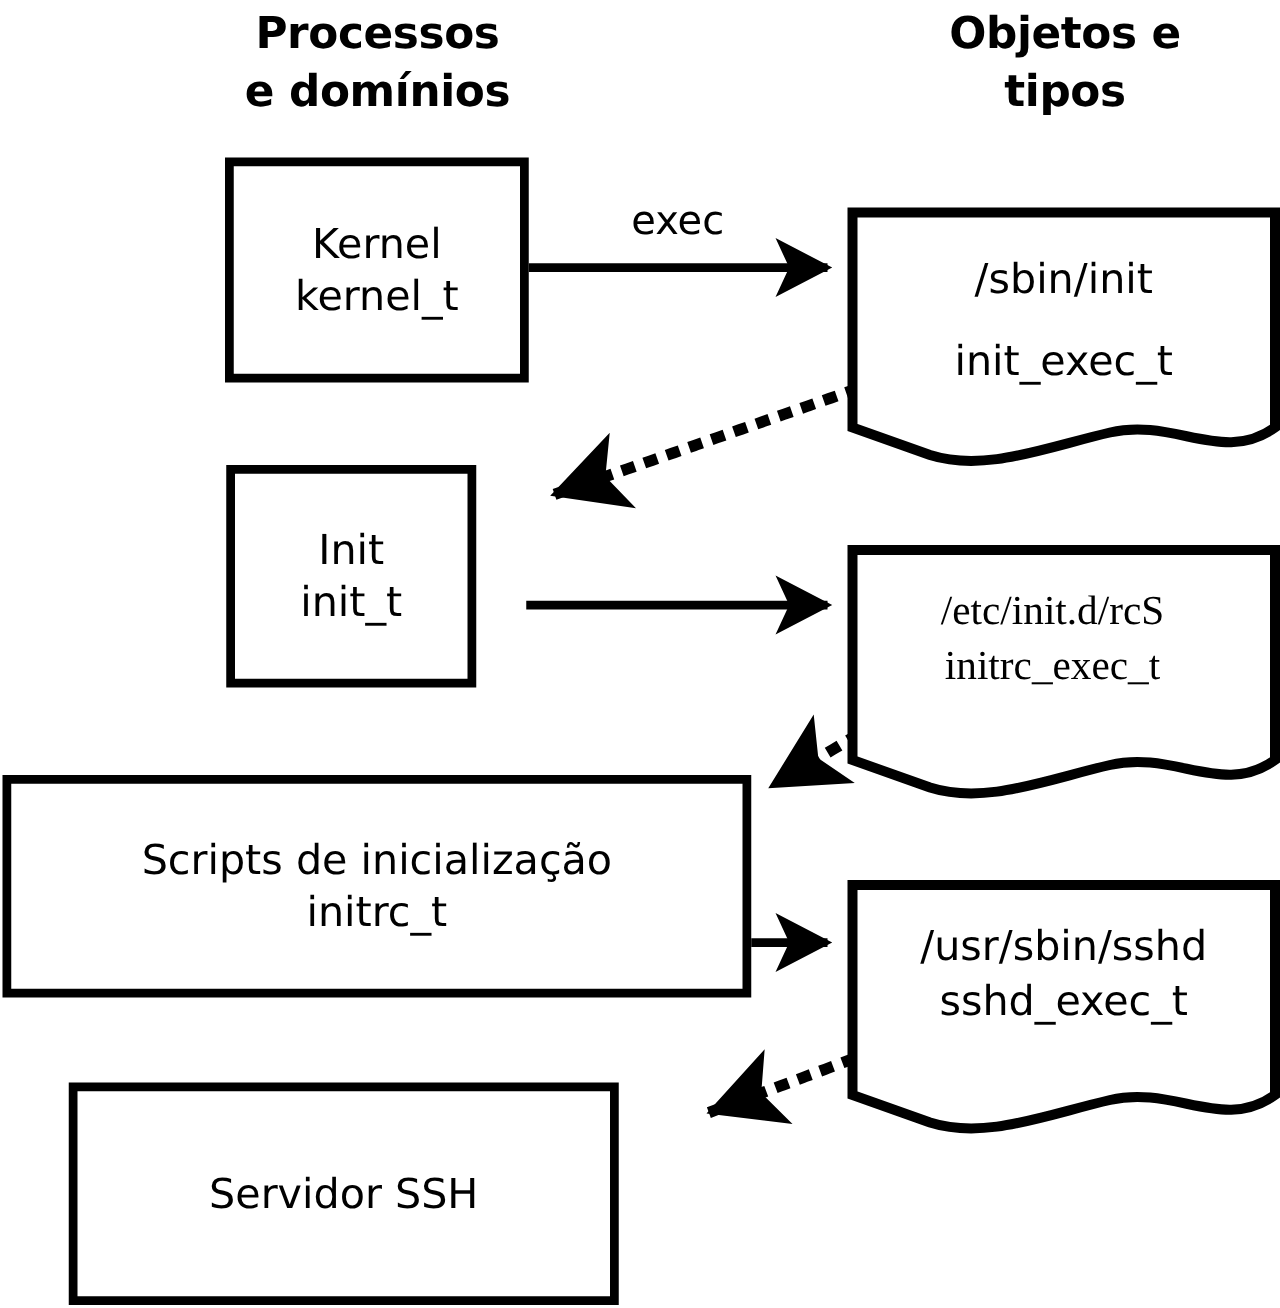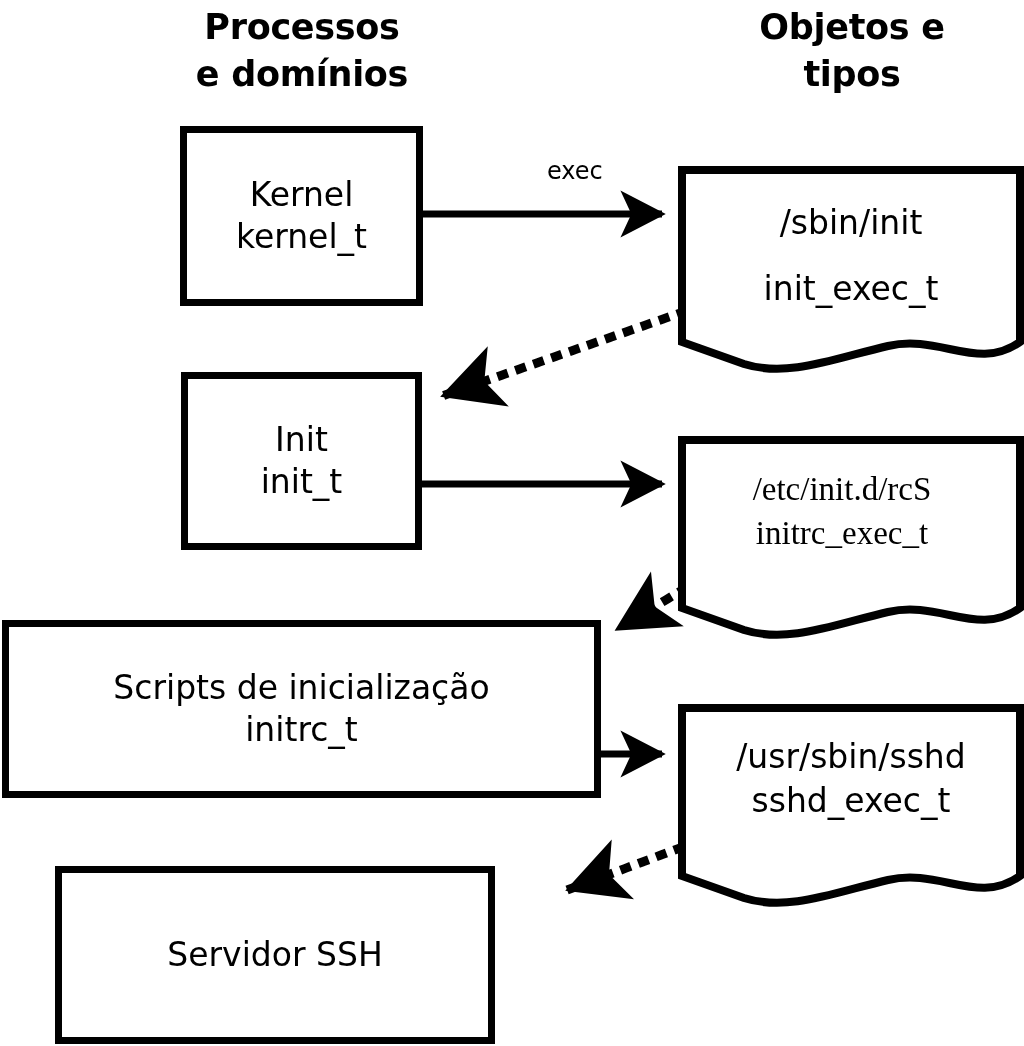--- a/index.html
+++ b/index.html
@@ -57,24 +57,23 @@
   }
   .doc-text {
     position: absolute;
     left: 0;
     width: 100%;
     text-align: center;
     color: #000000;
   }
   .edge-label {
     position: absolute;
-    font-size: 24px;
+    font-size: 32px;
     color: #000000;
     white-space: nowrap;
-    margin-left: 42px;
   }
   .edge-layer {
     position: absolute;
     left: 0; top: 0;
     width: 1024px;
     height: 1046px;
     pointer-events: none;
   }
 </style>
 </head>
@@ -123,21 +122,21 @@
     </g>
   </svg>
 
   <div class="edge-label" style="left:505px; top:157px;">exec</div>
 
   <div class="node proc-box" style="left:180px; top:126px; width:243px; height:180px;">
     <div class="node-line">Kernel</div>
     <div class="node-line">kernel_t</div>
   </div>
 
-  <div class="node proc-box" style="left:181px; top:372px; width:241px; height:178px;">
+  <div class="node proc-box" style="left:181px; top:372px; width:200px; height:178px;">
     <div class="node-line">Init</div>
     <div class="node-line">init_t</div>
   </div>
 
   <div class="node proc-box" style="left:2px; top:620px; width:599px; height:178px;">
     <div class="node-line">Scripts de inicialização</div>
     <div class="node-line">initrc_t</div>
   </div>
 
   <div class="node proc-box" style="left:55px; top:866px; width:440px; height:178px;">

